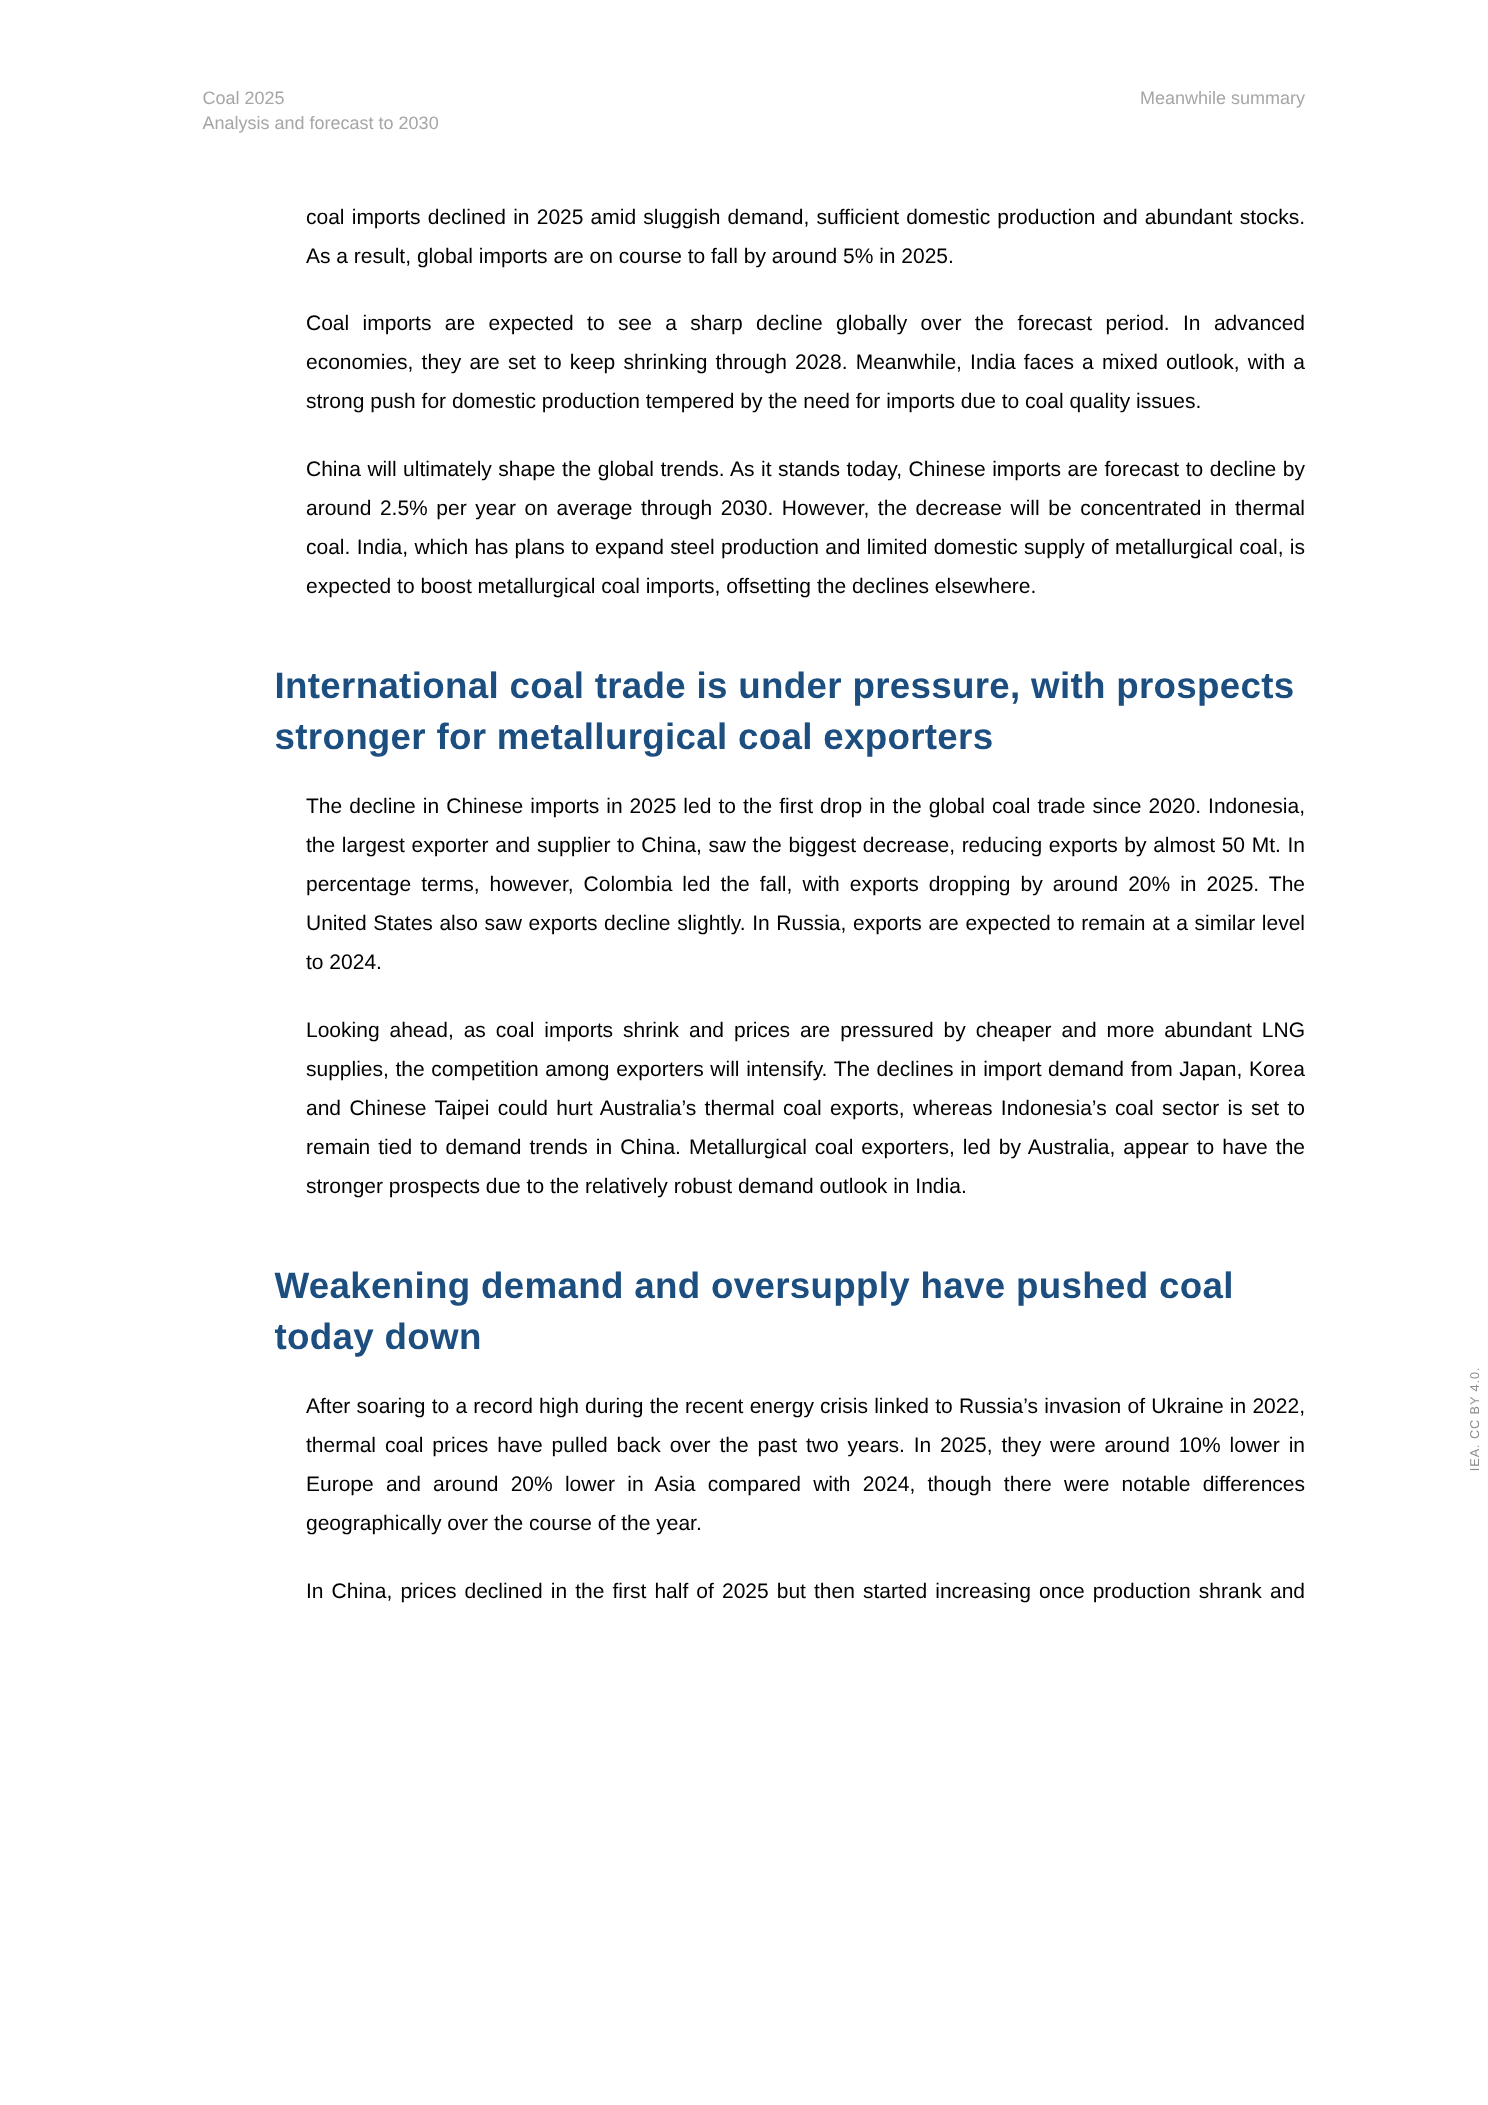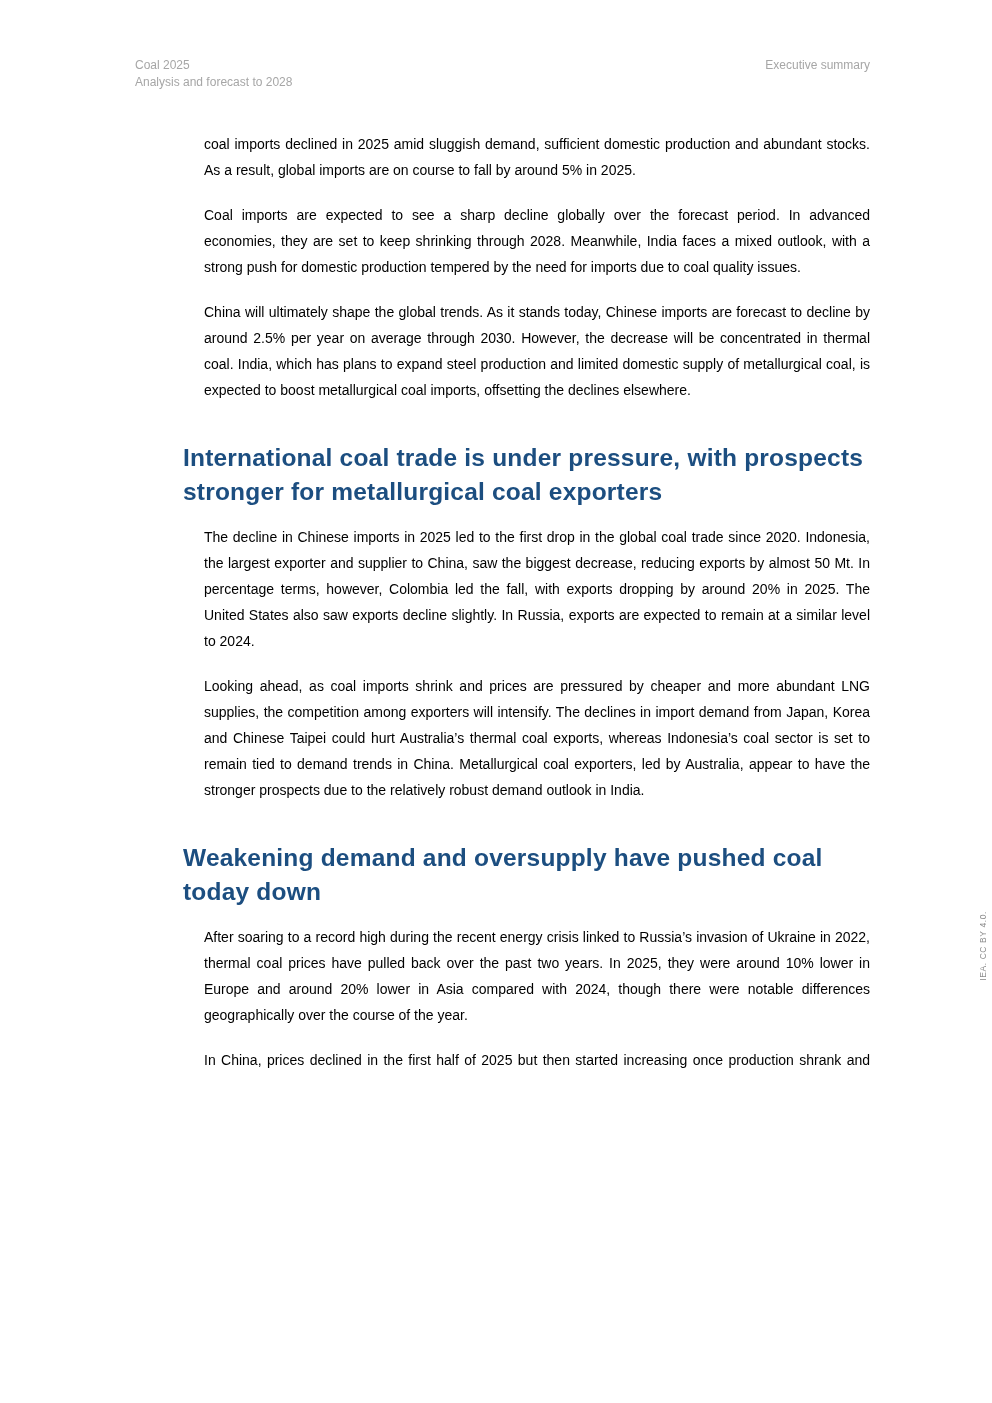--- a/index.html
+++ b/index.html
@@ -75,23 +75,23 @@
   }
 </style>
 </head>
 <body>
 
 <div class="page">
 
   <header class="page-header">
     <div class="header-left">
       <div>Coal 2025</div>
-      <div>Analysis and forecast to 2028</div>
+      <div>Analysis and forecast to 2030</div>
     </div>
-    <div class="header-right">Executive summary</div>
+    <div class="header-right">Meanwhile summary</div>
   </header>
 
   <main class="page-body">
     <p class="body-paragraph">coal imports declined in 2025 amid sluggish demand, sufficient domestic production and abundant stocks. As a result, global imports are on course to fall by around 5% in 2025.</p>
     <p class="body-paragraph">Coal imports are expected to see a sharp decline globally over the forecast period. In advanced economies, they are set to keep shrinking through 2028. Meanwhile, India faces a mixed outlook, with a strong push for domestic production tempered by the need for imports due to coal quality issues.</p>
     <p class="body-paragraph">China will ultimately shape the global trends. As it stands today, Chinese imports are forecast to decline by around 2.5% per year on average through 2030. However, the decrease will be concentrated in thermal coal. India, which has plans to expand steel production and limited domestic supply of metallurgical coal, is expected to boost metallurgical coal imports, offsetting the declines elsewhere.</p>
 
     <h2 class="section-heading">International coal trade is under pressure, with prospects stronger for metallurgical coal exporters</h2>
 
     <p class="body-paragraph">The decline in Chinese imports in 2025 led to the first drop in the global coal trade since 2020. Indonesia, the largest exporter and supplier to China, saw the biggest decrease, reducing exports by almost 50 Mt. In percentage terms, however, Colombia led the fall, with exports dropping by around 20% in 2025. The United States also saw exports decline slightly. In Russia, exports are expected to remain at a similar level to 2024.</p>

